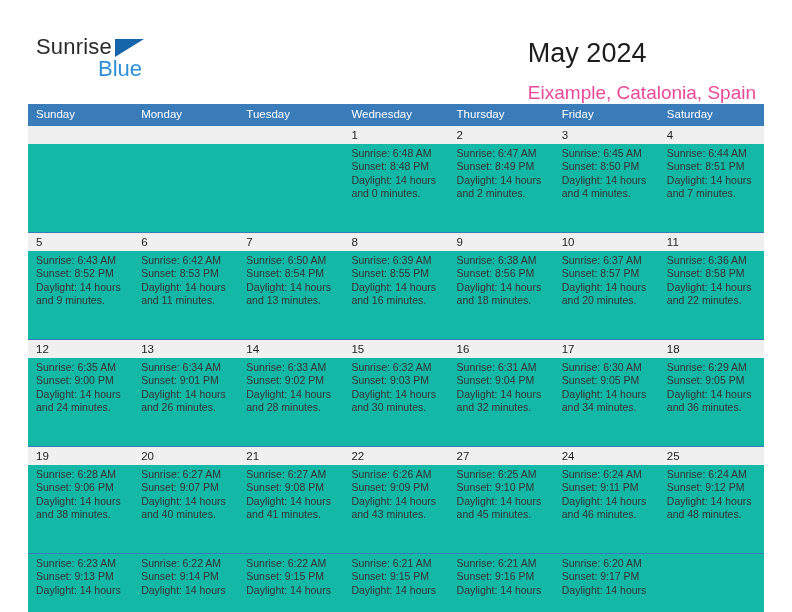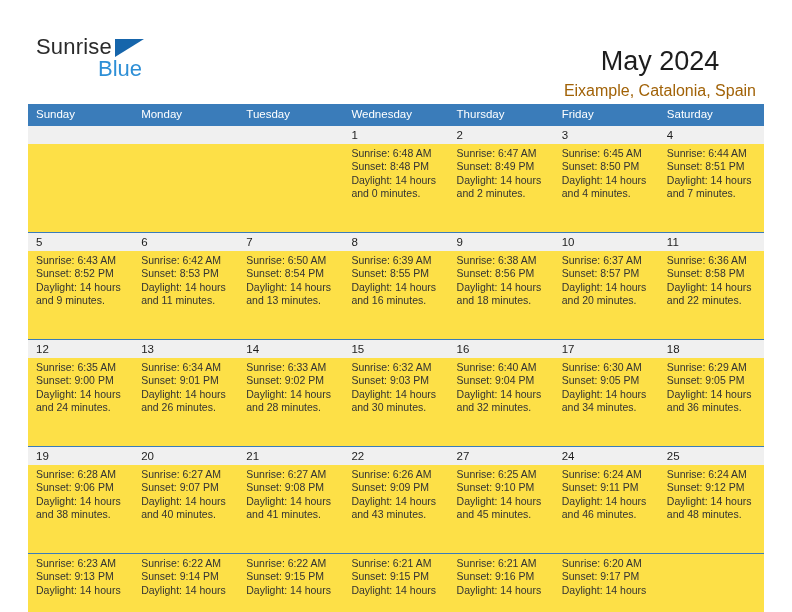--- a/index.html
+++ b/index.html
@@ -58,34 +58,34 @@
     position: absolute;
     left: 62px;
     top: 22px;
     font-size: 22px;
     color: #2e8fd6;
     font-family: "Liberation Sans", sans-serif;
   }
   .title-block {
     position: absolute;
     right: 0;
-    top: 16px;
-    text-align: center;
+    top: 8px;
+    text-align: left;
   }
   .cal-title {
     font-size: 27px;
     color: #1d1d1d;
     line-height: 34px;
     white-space: nowrap;
   }
   .cal-subtitle {
-    font-size: 16px;
-    color: #a16207;
+    font-size: 19px;
+    color: #ec4899;
     line-height: 22px;
-    margin-top: 2px;
+    margin-top: 12px;
     white-space: nowrap;
   }
 
   
   .calendar {
     position: absolute;
     left: 28px;
     top: 104px;
     width: 736px;
   }
@@ -110,21 +110,21 @@
     border-top: none;
   }
   .week-row {
     display: flex;
     height: 88px;
   }
   .day-cell {
     flex: 1 1 0;
     box-sizing: border-box;
     position: relative;
-    background: #fde047;
+    background: #14b8a6;
     overflow: hidden;
   }
   .daynum-band {
     display: flex;
     height: 18px;
     background: #f0f0f0;
   }
   .daynum {
     flex: 1 1 0;
     box-sizing: border-box;
@@ -353,21 +353,21 @@
         <div class="day-cell">
             <div class="detail">
           <div>Sunrise: 6:32 AM</div>
           <div>Sunset: 9:03 PM</div>
           <div>Daylight: 14 hours</div>
           <div>and 30 minutes.</div>
         </div>
           </div>
         <div class="day-cell">
             <div class="detail">
-          <div>Sunrise: 6:40 AM</div>
+          <div>Sunrise: 6:31 AM</div>
           <div>Sunset: 9:04 PM</div>
           <div>Daylight: 14 hours</div>
           <div>and 32 minutes.</div>
         </div>
           </div>
         <div class="day-cell">
             <div class="detail">
           <div>Sunrise: 6:30 AM</div>
           <div>Sunset: 9:05 PM</div>
           <div>Daylight: 14 hours</div>

